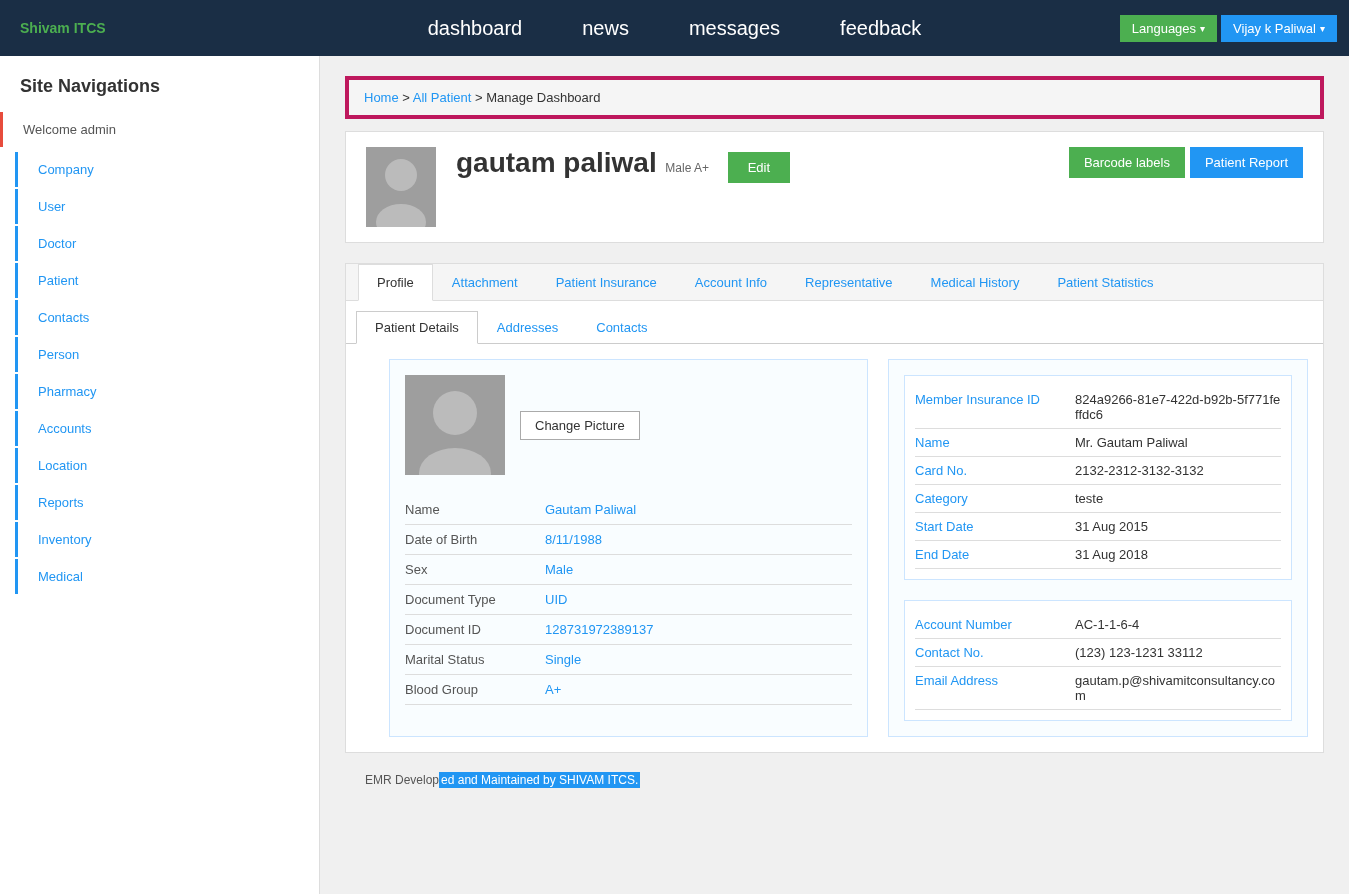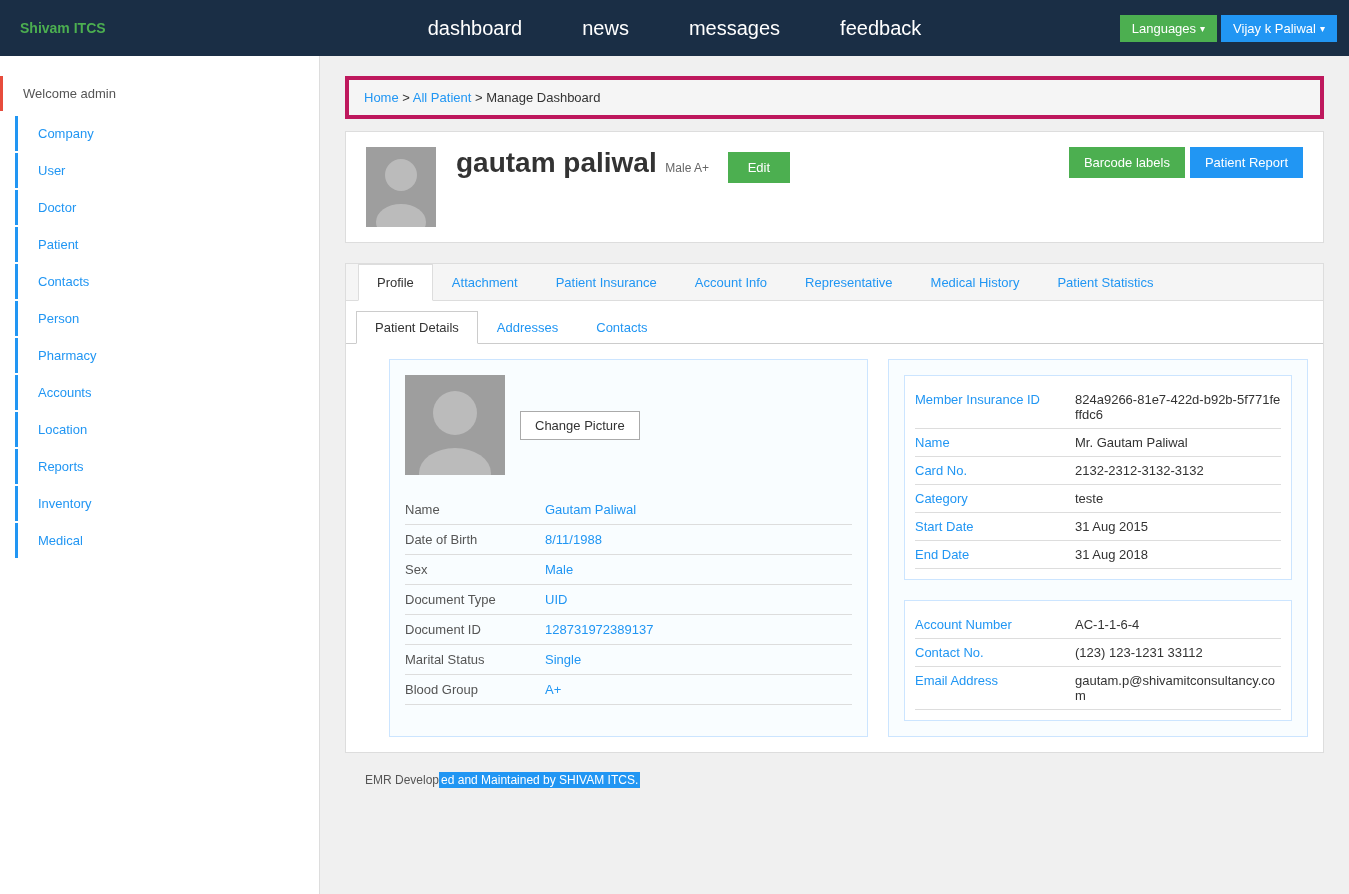--- a/index.html
+++ b/index.html
@@ -372,20 +372,21 @@
     <button class="btn-user">
       <span>Vijay k Paliwal</span>
       <span class="dropdown-arrow">▾</span>
     </button>
   </div>
 </div>
 
 <div class="main-layout">
 
   <div class="sidebar">
+    <div class="sidebar-title">Site Navigations</div>
     <div class="sidebar-welcome">Welcome admin</div>
     <a class="sidebar-item">Company</a>
     <a class="sidebar-item">User</a>
     <a class="sidebar-item">Doctor</a>
     <a class="sidebar-item">Patient</a>
     <a class="sidebar-item">Contacts</a>
     <a class="sidebar-item">Person</a>
     <a class="sidebar-item">Pharmacy</a>
     <a class="sidebar-item">Accounts</a>
     <a class="sidebar-item">Location</a>

